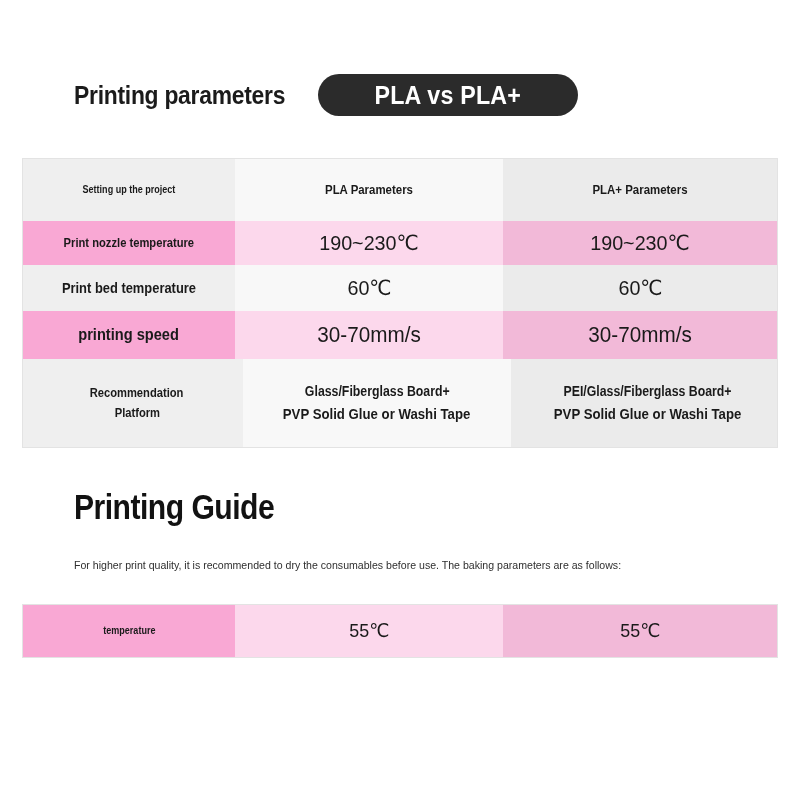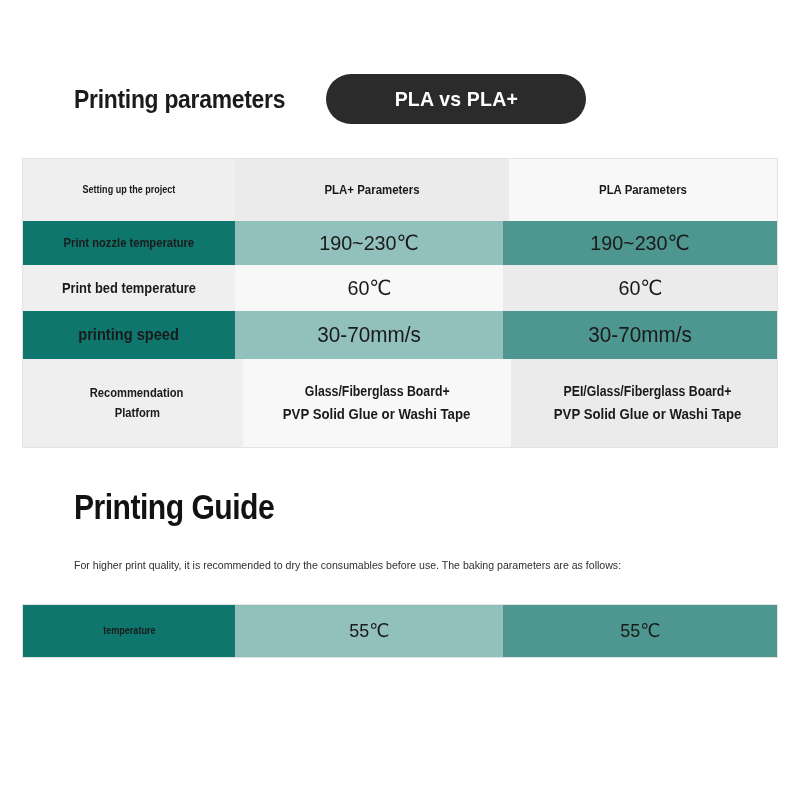--- a/index.html
+++ b/index.html
@@ -16,41 +16,41 @@
     position: relative;
   }
 
   
   .hdr-row {
     position: absolute;
     left: 74px;
     top: 74px;
     display: flex;
     align-items: center;
-    gap: 12px;
+    gap: 4px;
   }
   .hdr-title {
     font-size: 26px;
     font-weight: 700;
     letter-spacing: -0.3px;
     color: #1b1b1b;
     transform: scaleX(0.88);
     transform-origin: left center;
     white-space: nowrap;
   }
   .hdr-pill {
     background: #2b2b2b;
     color: #ffffff;
     border-radius: 26px;
-    height: 50px;
+    height: 42px;
     min-width: 260px;
     display: flex;
     align-items: center;
     justify-content: center;
-    font-size: 21px;
+    font-size: 25px;
     font-weight: 700;
     letter-spacing: 0.2px;
     padding: 0 22px;
     box-sizing: border-box;
     white-space: nowrap;
   }
   .hdr-pill span { transform: scaleX(0.93); display:inline-block; }
 
   
   .tbl {
@@ -64,21 +64,21 @@
   }
   #table-params { top: 158px; }
   #table-baking { top: 604px; }
 
   .trow {
     display: flex;
     width: 100%;
     box-sizing: border-box;
   }
   .trow.tint-a { background: #efefef; }
-  .trow.tint-b { background: #0f766e; }
+  .trow.tint-b { background: #f9a8d4; }
 
   .tcell {
     box-sizing: border-box;
     display: flex;
     flex-direction: column;
     align-items: center;
     justify-content: center;
     text-align: center;
     padding: 4px 8px;
     color: #1a1a1a;
@@ -148,25 +148,25 @@
     <span>PLA vs PLA+</span>
   </div>
 </div>
 
 <div class="tbl" id="table-params">
 
   <div class="trow tint-a h-head">
     <div class="tcell c0">
       <div class="lbl s-xs">Setting up the project</div>
     </div>
+    <div class="tcell c1">
+      <div class="val-b s-sm">PLA Parameters</div>
+    </div>
     <div class="tcell c2">
       <div class="val-b s-sm">PLA+ Parameters</div>
-    </div>
-    <div class="tcell c1">
-      <div class="val-b s-sm">PLA Parameters</div>
     </div>
   </div>
 
   <div class="trow tint-b h-44">
     <div class="tcell c0">
       <div class="lbl s-sm">Print nozzle temperature</div>
     </div>
     <div class="tcell c1">
       <div class="val v-lg">190~230℃</div>
     </div>

